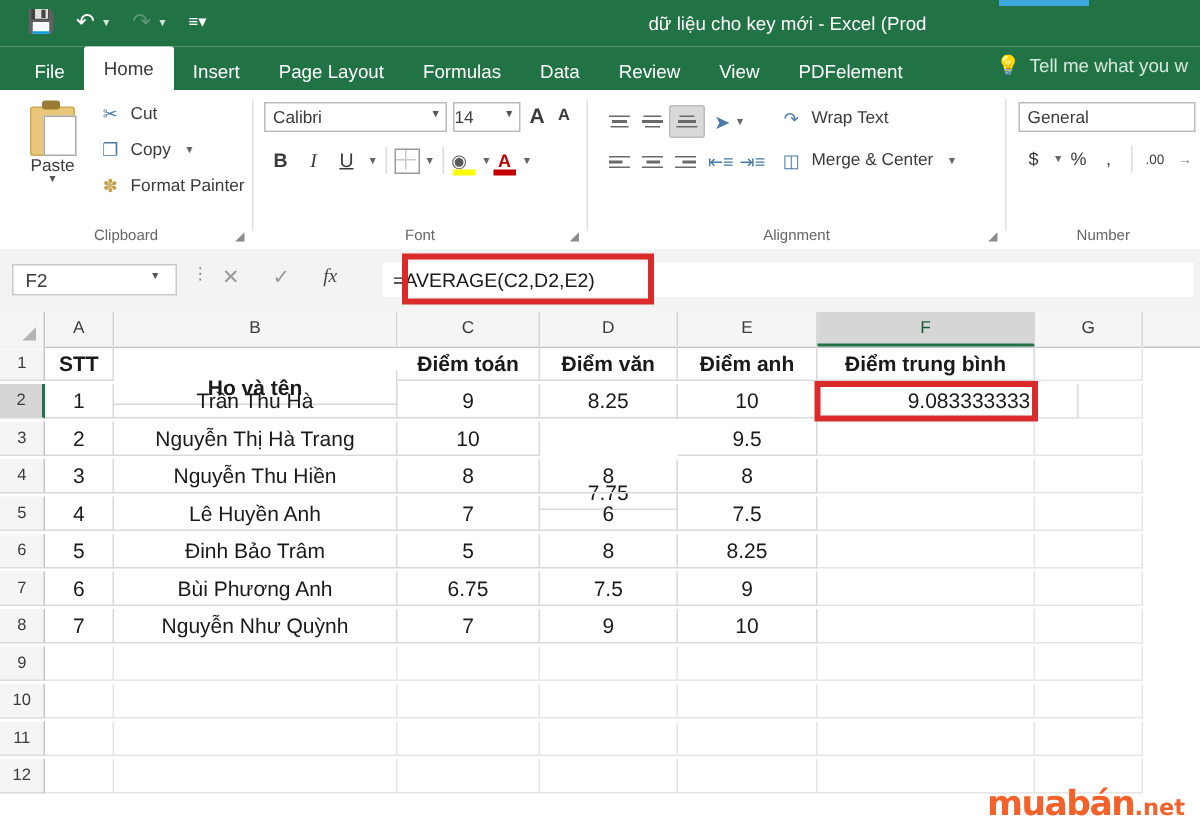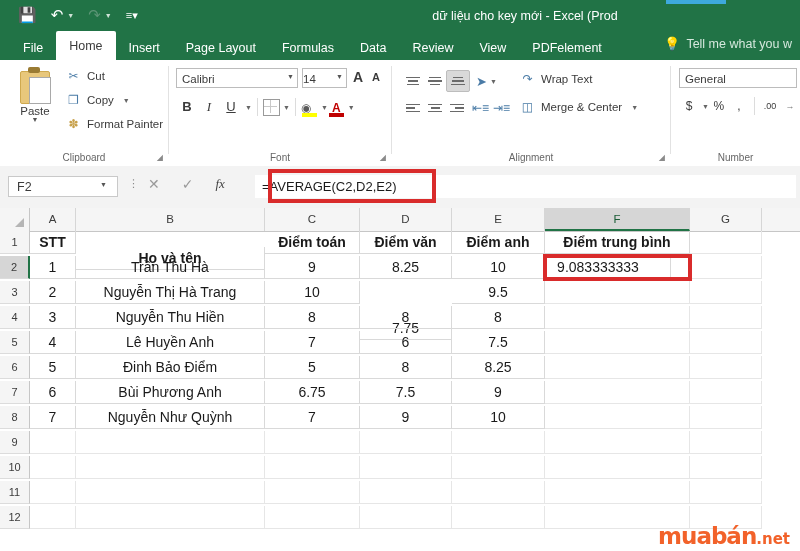--- a/index.html
+++ b/index.html
@@ -455,21 +455,21 @@
         </div>
         <div class="cell txt" style="left: 265px; width: 95px; top: 48px; height: 23px;">
           <div class="cell-inner">9</div>
         </div>
         <div class="cell txt" style="left: 360px; width: 92px; top: 48px; height: 23px;">
           <div class="cell-inner">8.25</div>
         </div>
         <div class="cell txt" style="left: 452px; width: 93px; top: 48px; height: 23px;">
           <div class="cell-inner">10</div>
         </div>
-        <div class="cell txt" style="left: 526px; width: 145px; top: 48px; height: 23px;">
+        <div class="cell txt" style="left: 574px; width: 145px; top: 48px; height: 23px;">
           <div class="cell-inner">9.083333333</div>
         </div>
         <div class="cell txt" style="left: 30px; width: 46px; top: 73px; height: 23px;">
           <div class="cell-inner">2</div>
         </div>
         <div class="cell txt" style="left: 76px; width: 189px; top: 73px; height: 23px;">
           <div class="cell-inner">Nguyễn Thị Hà Trang</div>
         </div>
         <div class="cell txt" style="left: 265px; width: 95px; top: 73px; height: 23px;">
           <div class="cell-inner">10</div>
@@ -516,21 +516,21 @@
         <div class="cell txt" style="left: 452px; width: 93px; top: 123px; height: 23px;">
           <div class="cell-inner">7.5</div>
         </div>
         <div class="cell txt empty" style="left: 545px; width: 145px; top: 123px; height: 23px;">
           <div class="cell-inner"></div>
         </div>
         <div class="cell txt" style="left: 30px; width: 46px; top: 148px; height: 23px;">
           <div class="cell-inner">5</div>
         </div>
         <div class="cell txt" style="left: 76px; width: 189px; top: 148px; height: 23px;">
-          <div class="cell-inner">Đinh Bảo Điểm</div>
+          <div class="cell-inner">Đinh Bảo Trâm</div>
         </div>
         <div class="cell txt" style="left: 265px; width: 95px; top: 148px; height: 23px;">
           <div class="cell-inner">5</div>
         </div>
         <div class="cell txt" style="left: 360px; width: 92px; top: 148px; height: 23px;">
           <div class="cell-inner">8</div>
         </div>
         <div class="cell txt" style="left: 452px; width: 93px; top: 148px; height: 23px;">
           <div class="cell-inner">8.25</div>
         </div>

